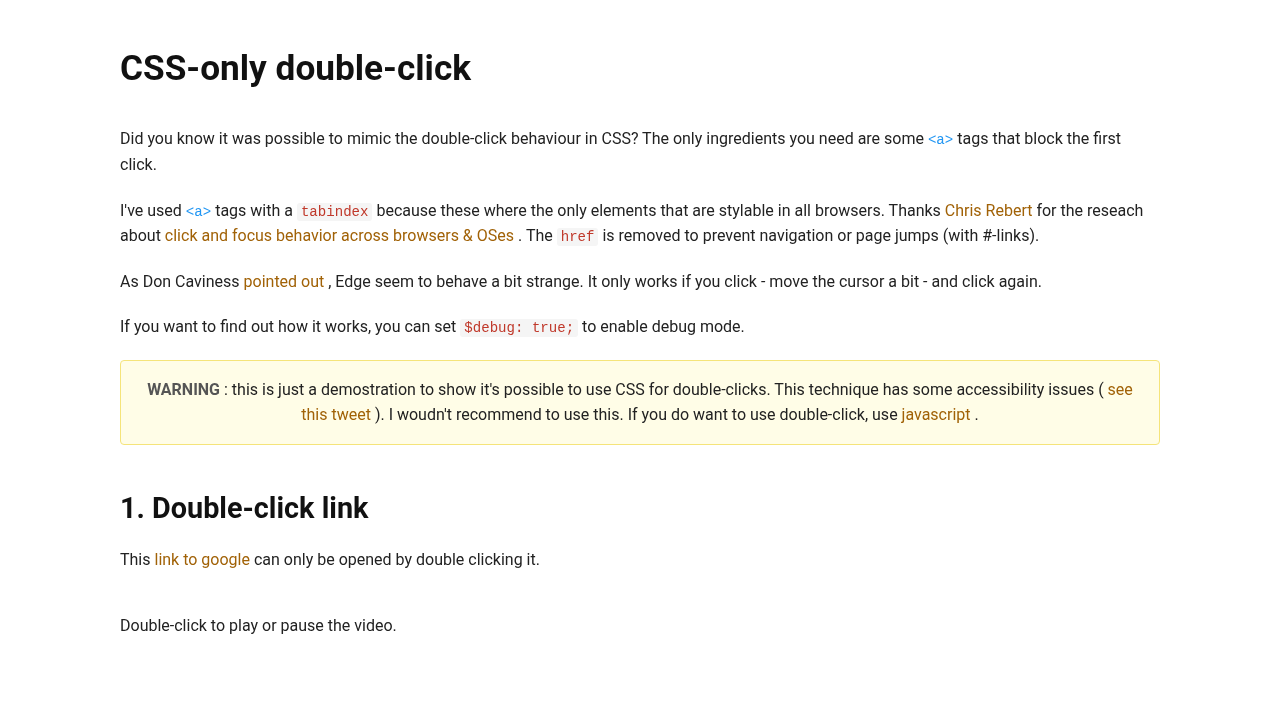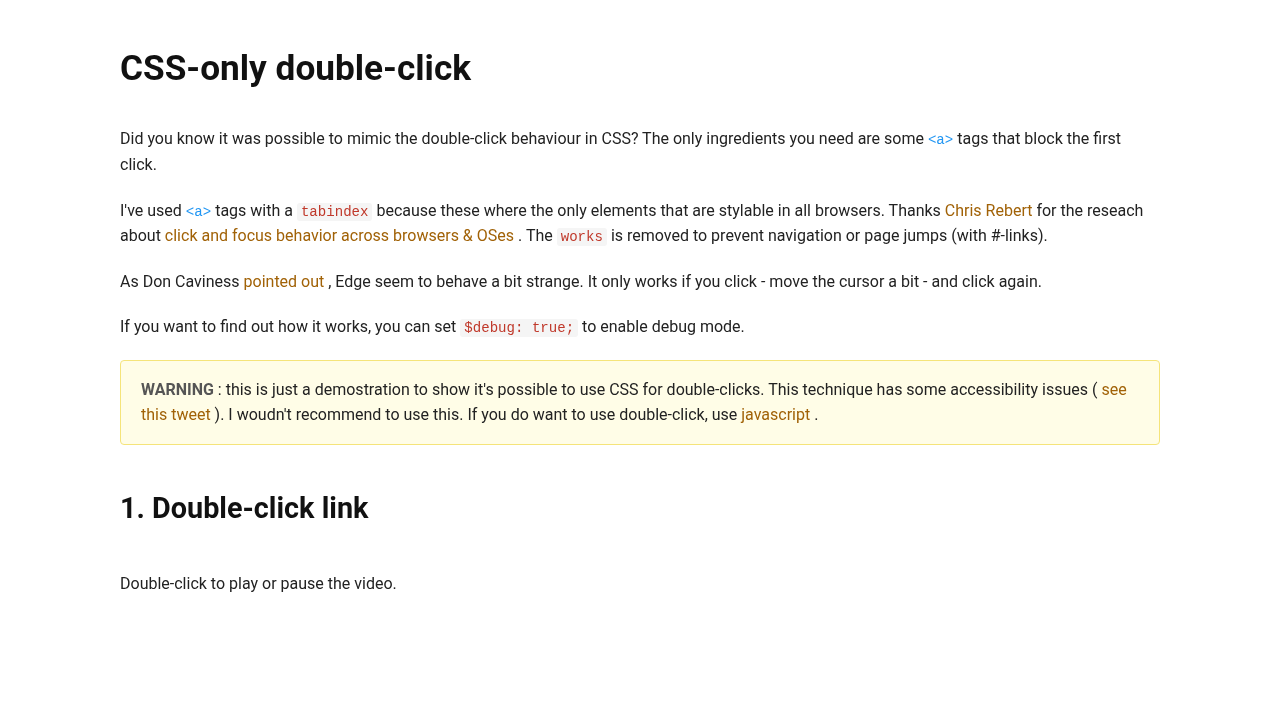--- a/index.html
+++ b/index.html
@@ -40,20 +40,21 @@
       margin-bottom: 40px;
     }
 
     .warning-box {
       background-color: #fffde7;
       border: 1px solid #f5e47a;
       border-radius: 4px;
       padding: 16px 20px;
       margin-bottom: 40px;
       line-height: 1.6;
+      text-align: center;
     }
 
     .warning-label {
       font-weight: 700;
       color: #555;
     }
 
     a.link-blue {
       color: #a16207;
       text-decoration: none;
@@ -88,21 +89,21 @@
 <p>
   <span>I've used</span>
   <code class="inline-code-blue">&lt;a&gt;</code>
   <span> <span>tags with a</span> </span>
   <code class="inline-code">tabindex</code>
   <span> <span>because these where the only elements that are stylable in all browsers. Thanks</span> </span>
   <a href="#" class="link-blue">Chris Rebert</a>
   <span> <span>for the reseach about</span> </span>
   <a href="#" class="link-blue">click and focus behavior across browsers &amp; OSes</a>
   <span>. The</span>
-  <code class="inline-code">works</code>
+  <code class="inline-code">href</code>
   <span> <span>is removed to prevent navigation or page jumps (with #-links).</span></span>
 </p>
 
 <p>
   <span>As Don Caviness</span>
   <a href="#" class="link-blue"> <span>pointed out</span></a>
   <span>, Edge seem to behave a bit strange. It only works if you click - move the cursor a bit - and click again.</span>
 </p>
 
 <p>
@@ -115,18 +116,23 @@
   <span class="warning-label">WARNING</span>
   <span>: this is just a demostration to show it's possible to use CSS for double-clicks. This technique has some accessibility issues (</span>
   <a href="#" class="link-blue">see this tweet</a>
   <span>). I woudn't recommend to use this. If you do want to use double-click, use</span>
   <a href="#" class="link-blue">javascript</a>
   <span>.</span>
 </div>
 
 <div class="section">
   <h2>1. Double-click link</h2>
+  <p>
+    <span>This</span>
+    <a href="#" class="link-blue"> <span>link to google</span></a>
+    <span> <span>can only be opened by double clicking it.</span></span>
+  </p>
 </div>
 
 <div class="section">
   <p>Double-click to play or pause the video.</p>
 
 </div>
 
 </body></html>

